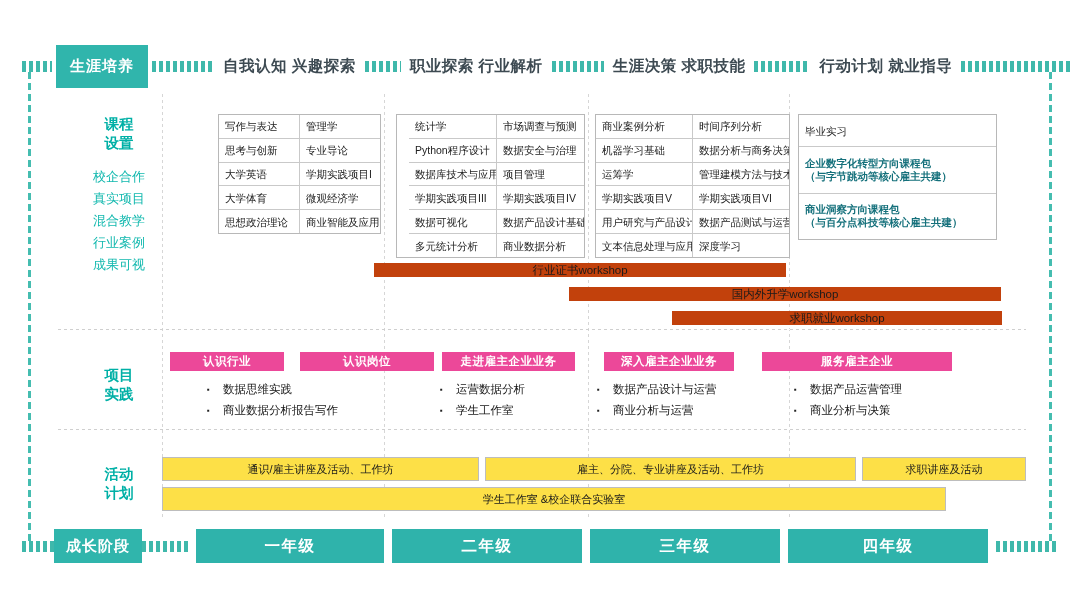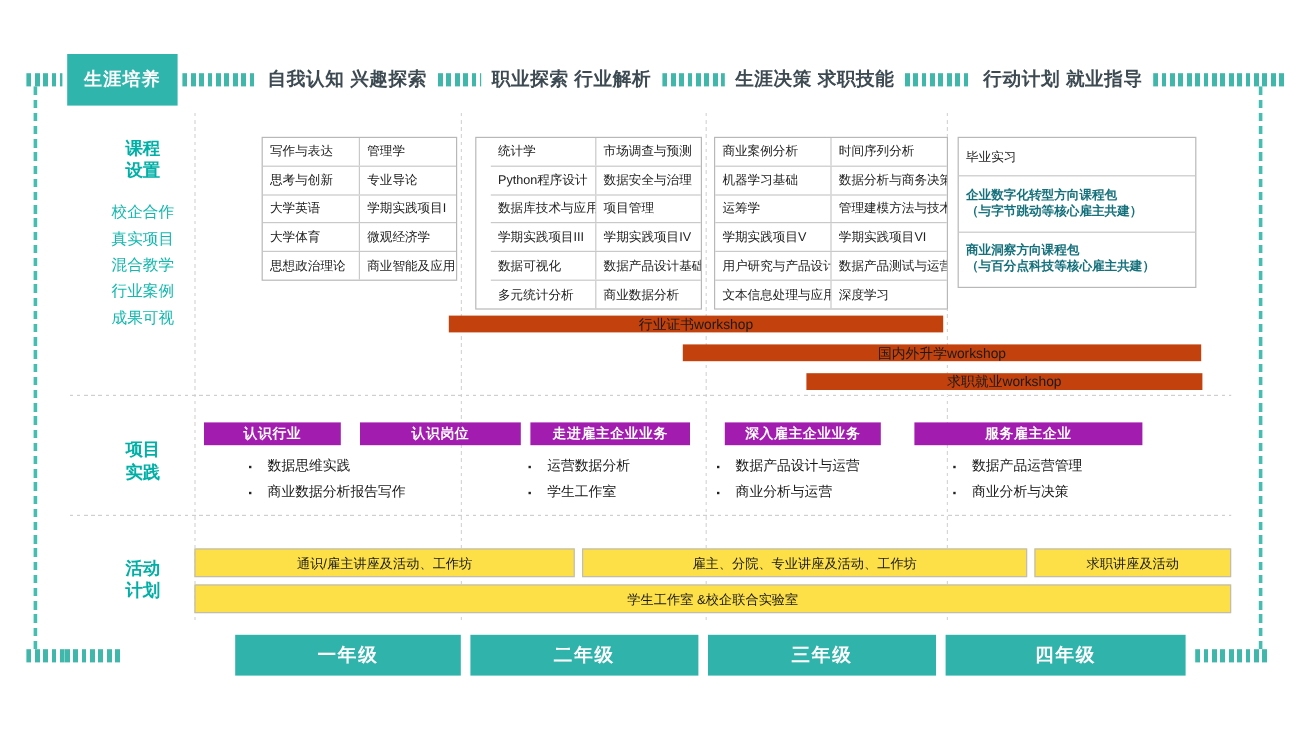--- a/index.html
+++ b/index.html
@@ -86,21 +86,21 @@
 
   
   .wbar {
     position:absolute; background:#c2410c; height:14px;
     display:flex; align-items:center; justify-content:center;
     font-size:11.5px; color:#1a1a1a;
   }
 
   
   .phead {
-    position:absolute; height:19px; background:#a21caf; color:#fff;
+    position:absolute; height:19px; background:#ec4899; color:#fff;
     font-size:11.5px; font-weight:bold; letter-spacing:0.5px;
     display:flex; align-items:center; justify-content:center;
   }
   .plist { position:absolute; font-size:11.5px; color:#161616; line-height:21px; }
   .plist li { list-style:none; position:relative; padding-left:16px; white-space:nowrap; }
   .plist li:before {
     content:"\25AA"; position:absolute; left:0; top:0; font-size:8px; color:#222;
   }
 
   
@@ -295,25 +295,26 @@
       </ul>
 
     <div class="rowlabel" style="top:379px">
       <div>活动</div>
       <div>计划</div>
     </div>
 
     <div class="abox" style="left:130px; top:371px; width:317px;">通识/雇主讲座及活动、工作坊</div>
     <div class="abox" style="left:453px; top:371px; width:371px;">雇主、分院、专业讲座及活动、工作坊</div>
     <div class="abox" style="left:830px; top:371px; width:164px;">求职讲座及活动</div>
-    <div class="abox" style="left:130px; top:401px; width:864px;">学生工作室 &amp;校企联合实验室</div>
+    <div class="abox" style="left:130px; top:401px; width:784px;">学生工作室 &amp;校企联合实验室</div>
   </div>
 
   <div class="botband">
     <div class="bot-dash" style="width:32px"></div>
+    <div class="bot-chip">成长阶段</div>
     <div class="bot-dash" style="width:46px"></div>
   </div>
   <div class="grade" style="left:196px; width:188px;">一年级</div>
   <div class="grade" style="left:392px; width:190px;">二年级</div>
   <div class="grade" style="left:590px; width:190px;">三年级</div>
   <div class="grade" style="left:788px; width:200px;">四年级</div>
   <div class="bot-dash" style="position:absolute; left:996px; top:541px; width:62px;"></div>
 
 </div>
 

